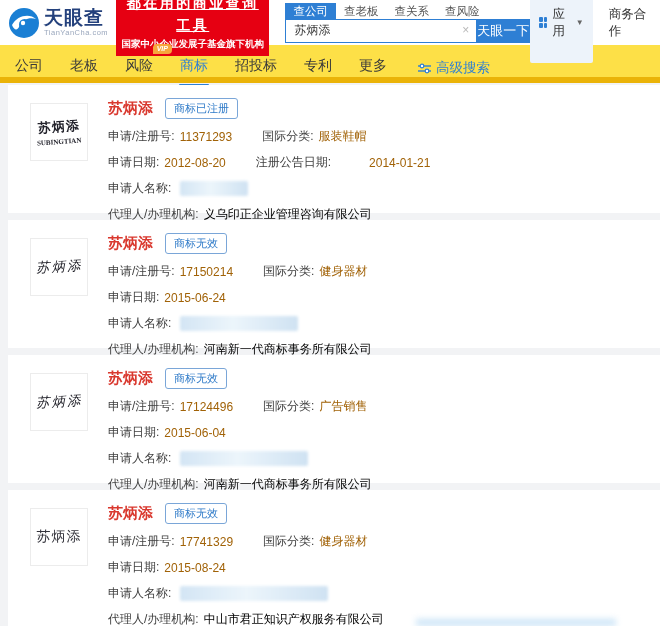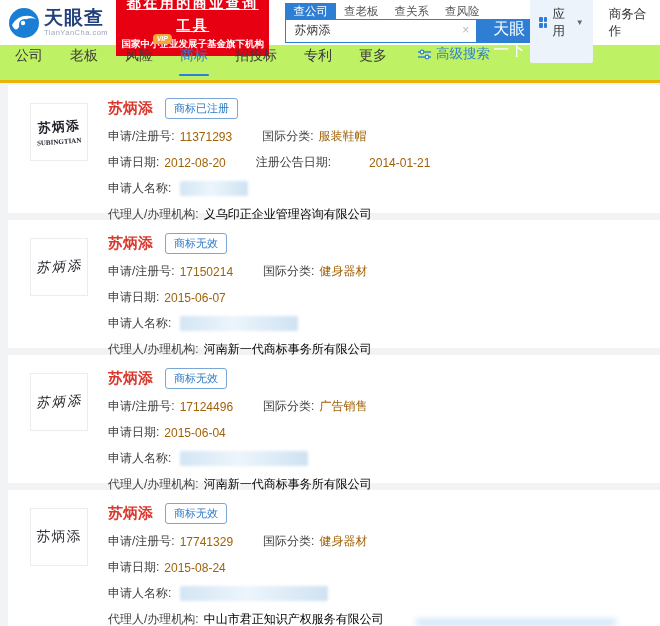--- a/index.html
+++ b/index.html
@@ -20,34 +20,34 @@
   .search-area { margin-left:16px; width:282px; }
   .search-tabs { display:flex; font-size:11.5px; }
   .search-tab { padding:1px 8px 0; color:#555; cursor:pointer; }
   .search-tab.active { background:#2e7fd4; color:#fff; }
   .search-box { display:flex; height:24px; }
   .input-wrap { position:relative; flex:1; }
   .input-wrap input { width:100%; height:24px; border:1px solid #2e7fd4; border-right:none;
     padding:0 22px 0 8px; font-size:12px; color:#333; outline:none;
     font-family:"Liberation Sans", sans-serif; }
   .clear-x { position:absolute; right:7px; top:4px; color:#b9b9b9; font-size:12px; cursor:pointer; }
-  .search-btn { width:54px; background:#2e7fd4; color:#fff; border:none; font-size:16px;
-    cursor:pointer; font-family:"Liberation Sans", sans-serif;padding-left:12px; }
+  .search-btn { width:54px; background:#2e7fd4; color:#fff; border:none; font-size:13px;
+    cursor:pointer; font-family:"Liberation Sans", sans-serif; }
 
   .header-right { margin-left:auto; display:flex; align-items:center; gap:16px; }
   .apps-btn { display:flex; align-items:center; gap:5px; background:#edf3fa; padding:23px 9px;
     border-radius:2px; font-size:12.5px; color:#333; cursor:pointer; }
   .grid-icon { width:11px; height:11px; display:grid; grid-template-columns:1fr 1fr; gap:1.5px; }
   .grid-icon span { background:#2e7fd4; border-radius:1px; }
   .caret { font-size:8px; color:#666; }
   .biz-link { font-size:12.5px; color:#333; cursor:pointer; }
 
   
-  .nav-bar { height:38px; display:flex; align-items:flex-start; padding-left:13px; gap:23px;
-    background:#bef264; border-bottom:3px solid #eab308; }
+  .nav-bar { height:38px; display:flex; align-items:flex-end; padding-left:13px; gap:23px;
+    background:#fde047; border-bottom:6px solid #eab308; }
   .nav-item { font-size:14px; color:#3a3a3a; position:relative; cursor:pointer; padding:2px 2px; }
   .nav-item.active { color:#2e7fd4; }
   .nav-item.active::after { content:""; position:absolute; left:1px; right:1px; bottom:-9px;
     height:2px; background:#2e7fd4; border-radius:1px; }
   .vip-badge { position:absolute; top:-11px; right:-17px; background:#f7a63b; color:#fff;
     font-size:7px; font-weight:bold; font-style:italic; padding:1px 4px 1.5px;
     border-radius:4px 4px 4px 0; }
   .adv-search { display:flex; align-items:center; gap:5px; color:#2e7fd4; font-size:13.5px;
     margin-left:6px; cursor:pointer; }
 
@@ -208,21 +208,21 @@
         <span class="status-badge">商标无效</span>
       </div>
       <div class="d-row">
         <span class="lbl">申请/注册号:</span>
         <span class="val">17150214</span>
         <span class="lbl col2">国际分类:</span>
         <span class="val">健身器材</span>
       </div>
       <div class="d-row">
         <span class="lbl">申请日期:</span>
-        <span class="val">2015-06-07</span>
+        <span class="val">2015-06-24</span>
 
       </div>
       <div class="d-row">
         <span class="lbl">申请人名称:</span>
         <span class="redacted" style="width: 118px;"></span>
       </div>
       <div class="d-row">
         <span class="lbl">代理人/办理机构:</span>
         <a class="agent-link">河南新一代商标事务所有限公司</a>
       </div>

